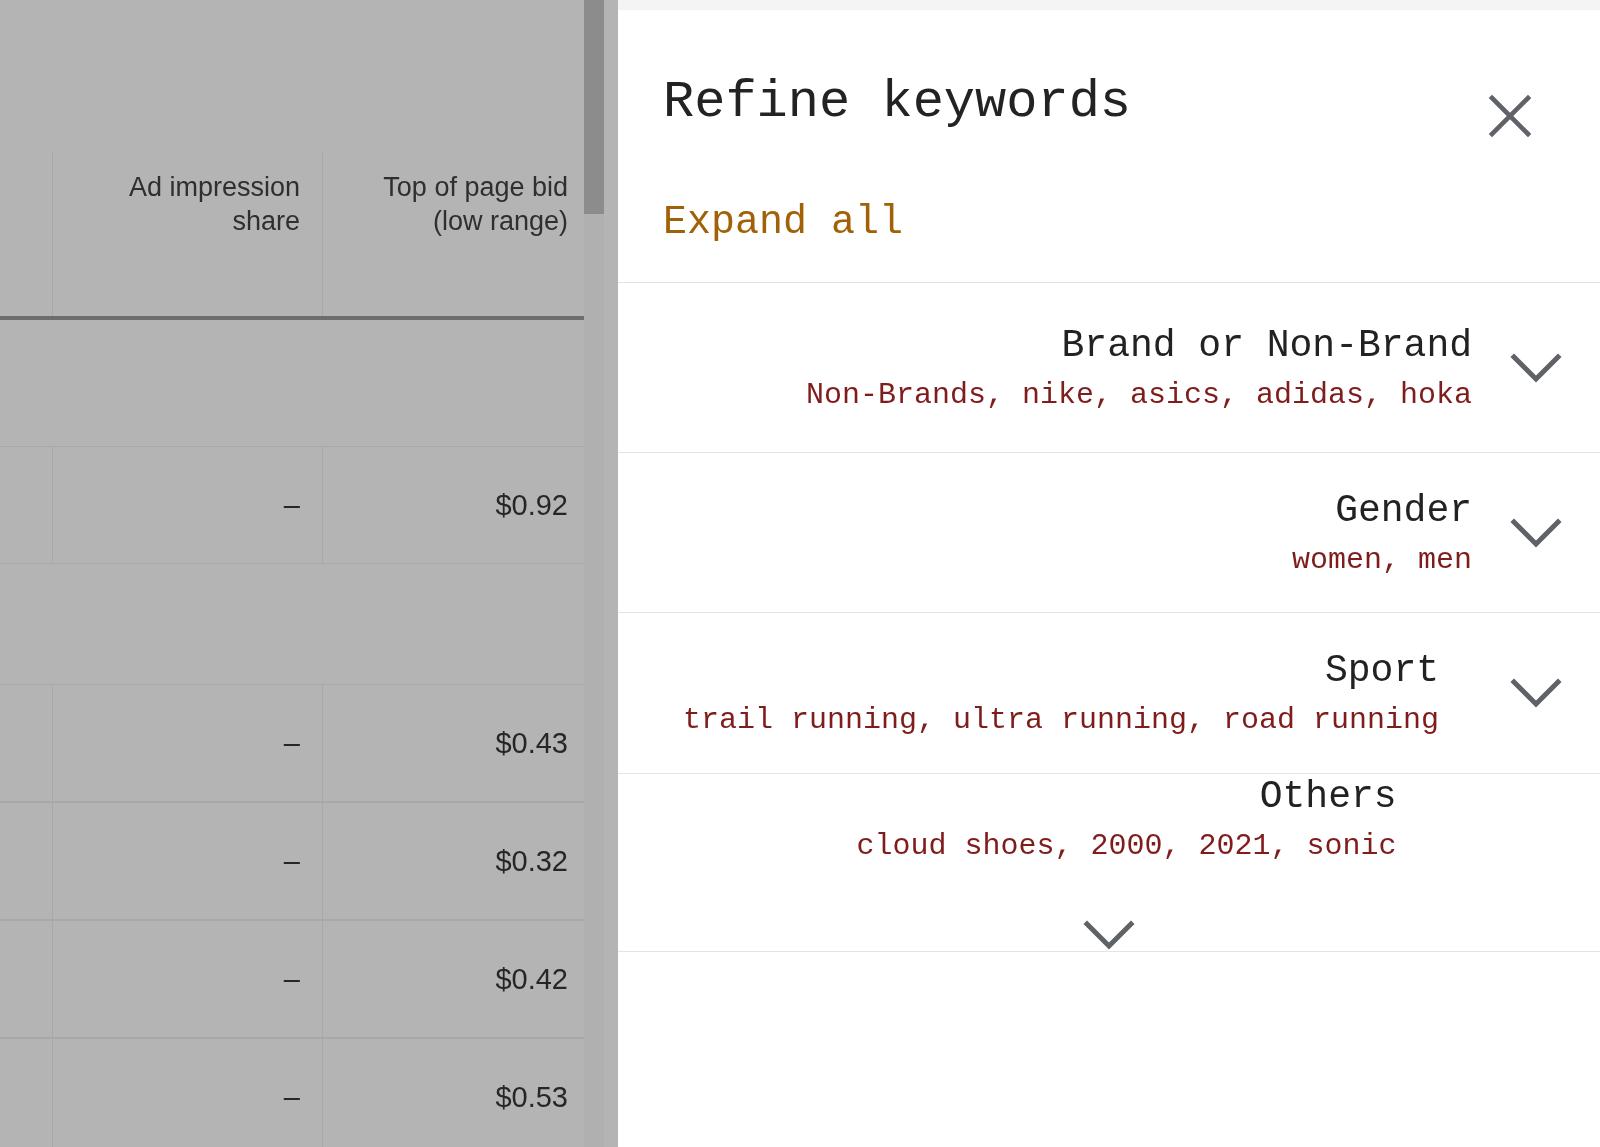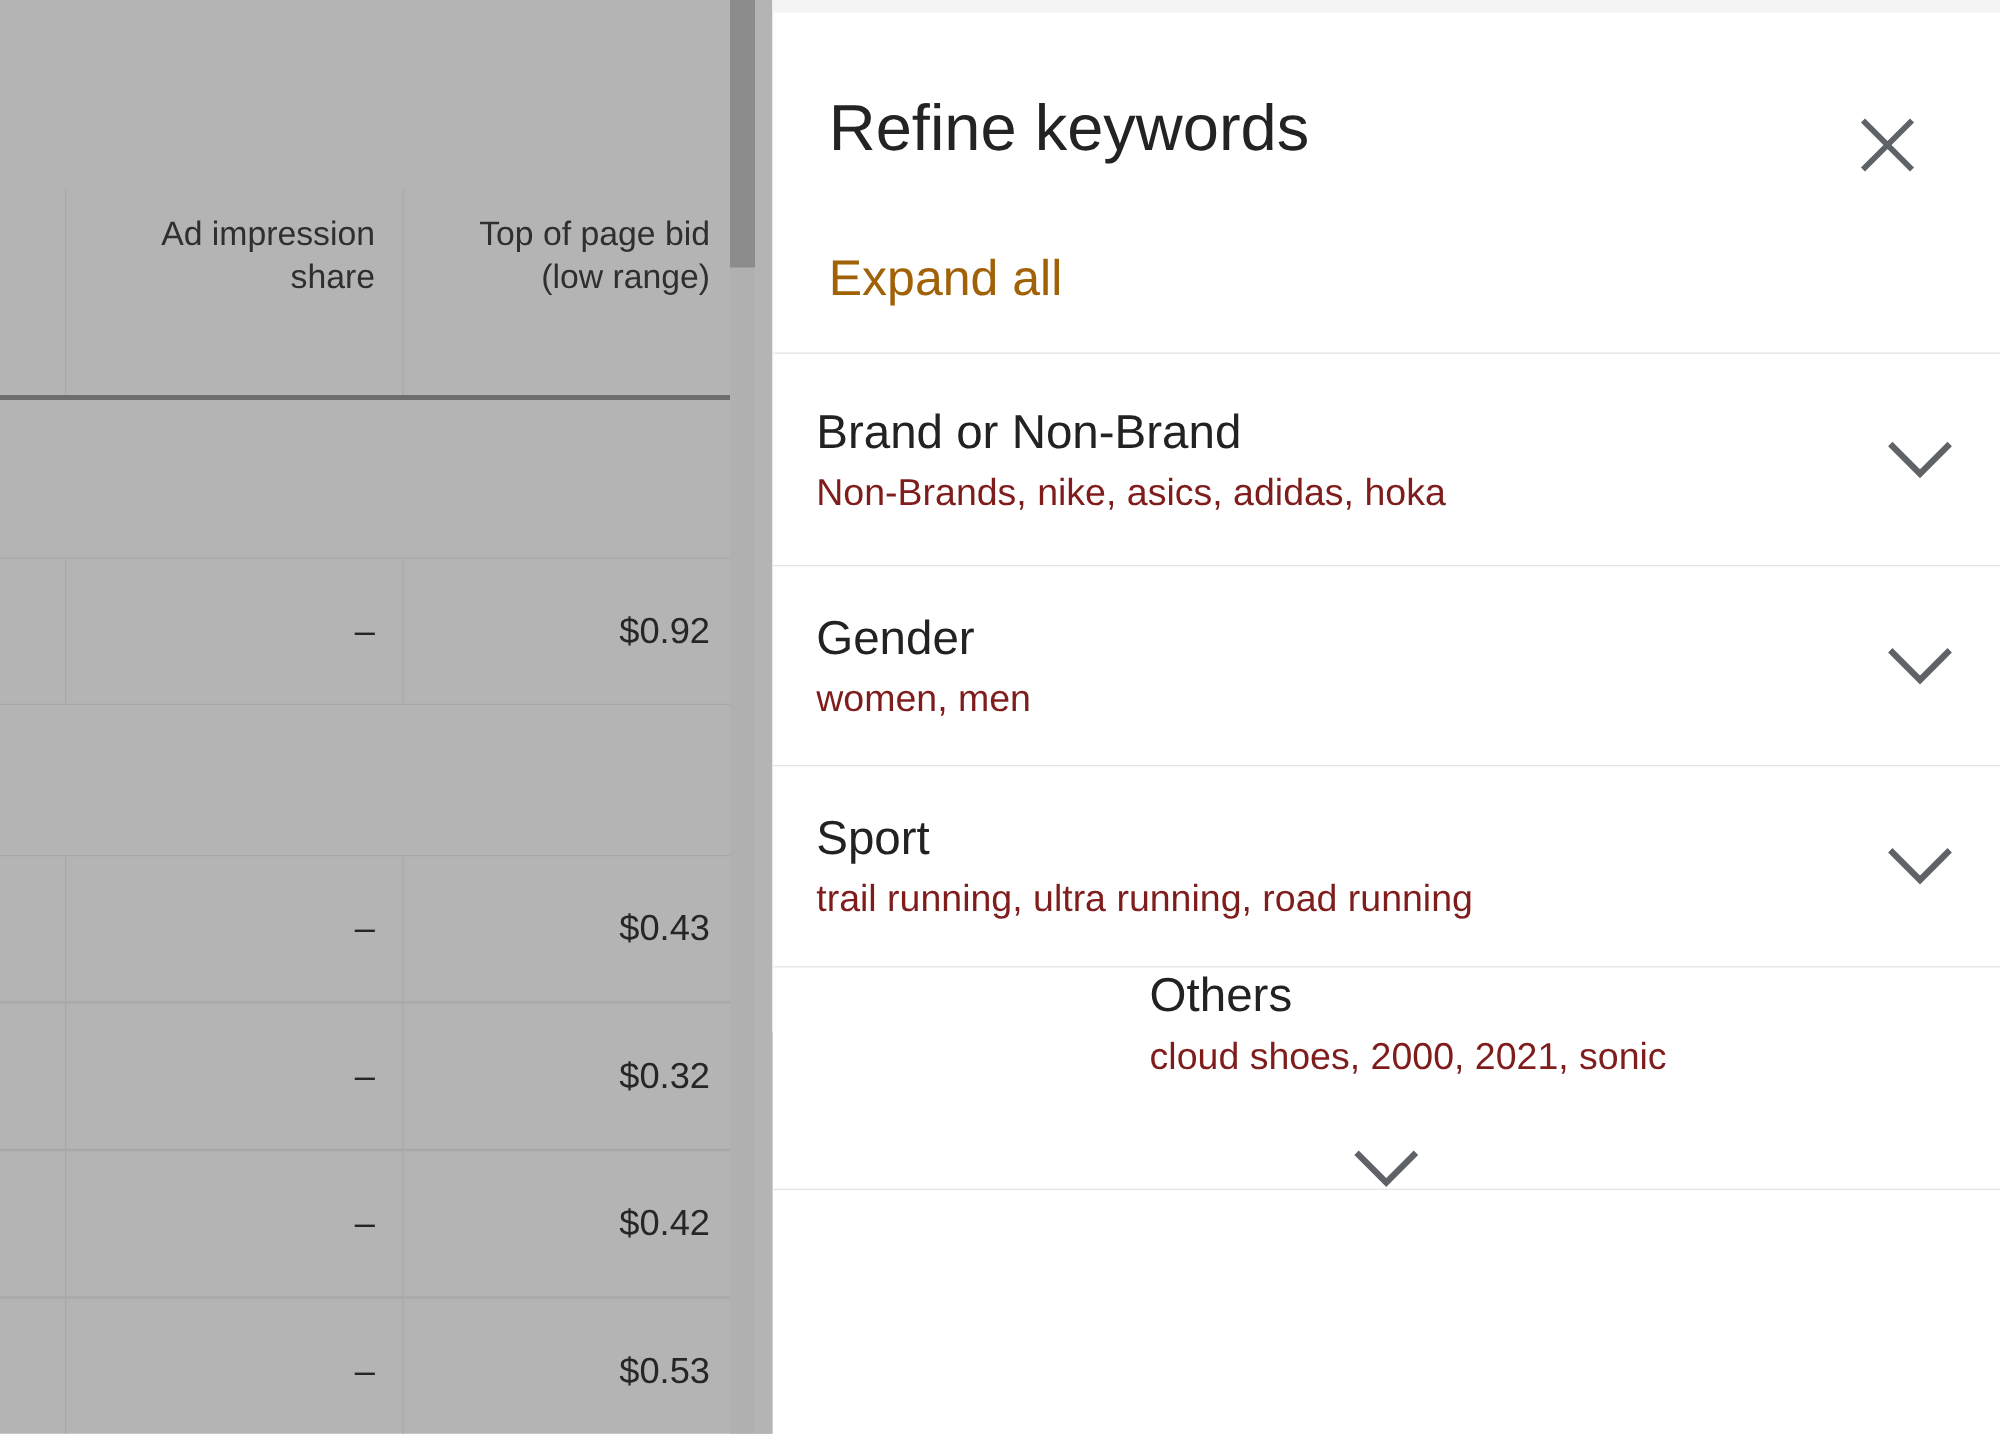--- a/index.html
+++ b/index.html
@@ -180,20 +180,21 @@
   }
 
   
   #refine-panel {
     position: absolute;
     left: 618px;
     top: 0;
     width: 982px;
     height: 826px;
     background: #ffffff;
+    font-family: Liberation Mono, monospace;
   }
   #refine-topbar {
     position: absolute;
     left: 0; top: 0;
     width: 982px;
     height: 10px;
     background: #f4f4f4;
   }
   #refine-header {
     position: absolute;
@@ -248,20 +249,21 @@
     border-bottom: 1px solid #e4e4e4;
     height: 160px;
     display: flex;
     align-items: center;
     cursor: pointer;
   }
   .refine-row-text {
     flex: 1 1 auto;
     padding-left: 35px;
     min-width: 0;
+    text-align: right;
   }
   .refine-row-title {
     font-size: 38px;
     line-height: 46px;
     color: #222222;
     margin-bottom: 8px;
     white-space: nowrap;
   }
   .refine-row-subtitle {
     font-size: 30px;
@@ -368,21 +370,21 @@
             <div class="refine-row-subtitle">women, men</div>
           </div>
           <div class="refine-row-chevron">
             <span>
               <svg width="52" height="32" viewBox="0 0 52 32" aria-hidden="true">
                 <path d="M4 5 L26 27 L48 5" stroke="#5f6368" stroke-width="5" fill="none" stroke-linecap="square" stroke-linejoin="miter"></path>
               </svg>
             </span>
           </div>
         </div>
-        <div class="refine-row" style="height: 161px;">
+        <div class="refine-row" style="height: 161px; gap: 33px;">
           <div class="refine-row-text">
             <div class="refine-row-title">Sport</div>
             <div class="refine-row-subtitle">trail running, ultra running, road running</div>
           </div>
           <div class="refine-row-chevron">
             <span>
               <svg width="52" height="32" viewBox="0 0 52 32" aria-hidden="true">
                 <path d="M4 5 L26 27 L48 5" stroke="#5f6368" stroke-width="5" fill="none" stroke-linecap="square" stroke-linejoin="miter"></path>
               </svg>
             </span>

